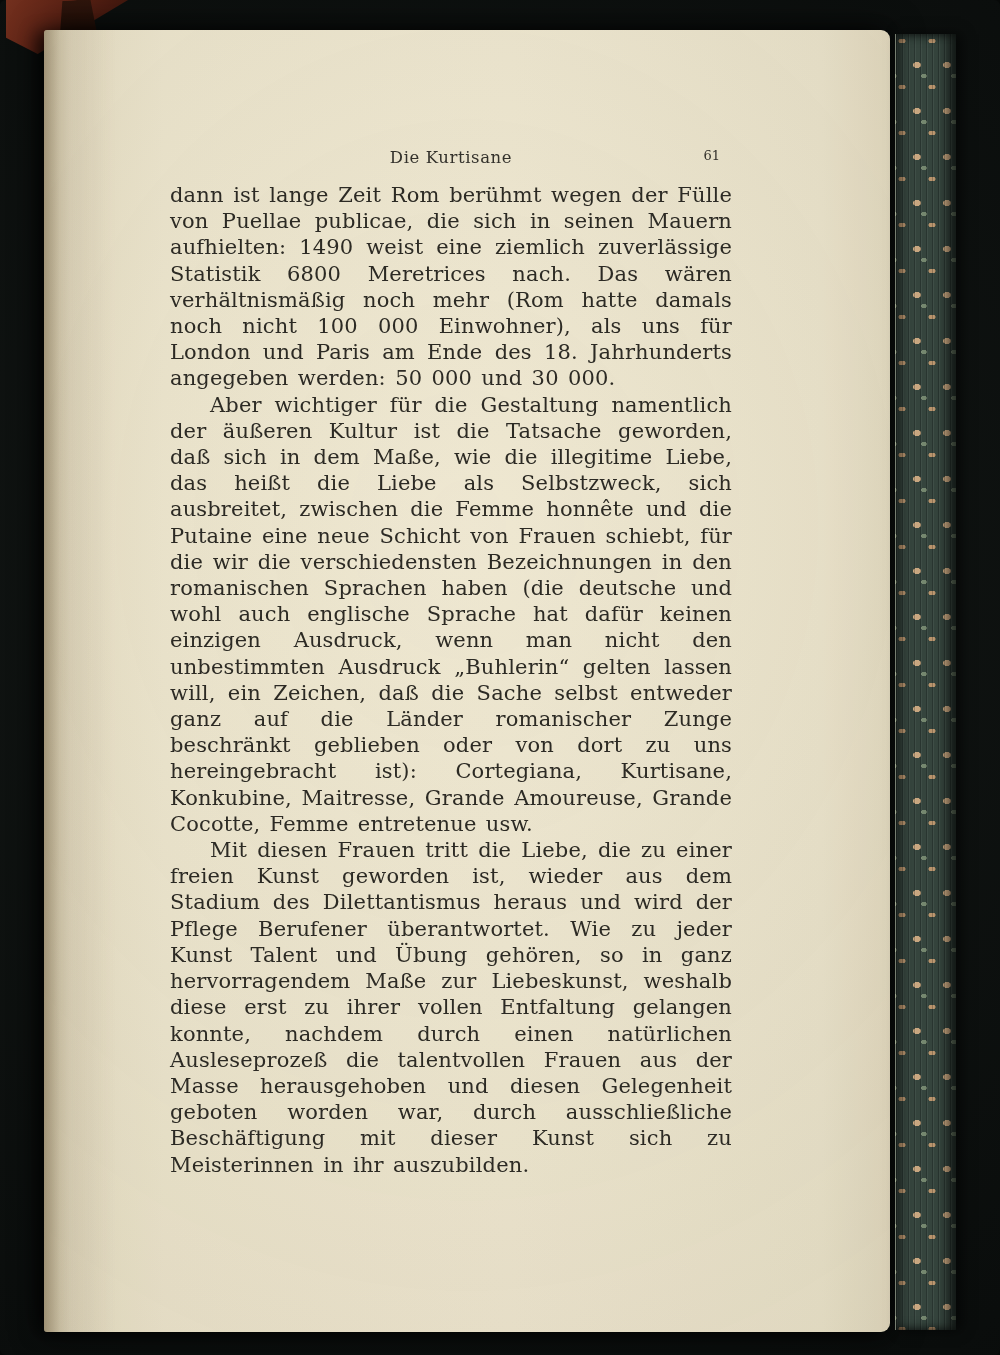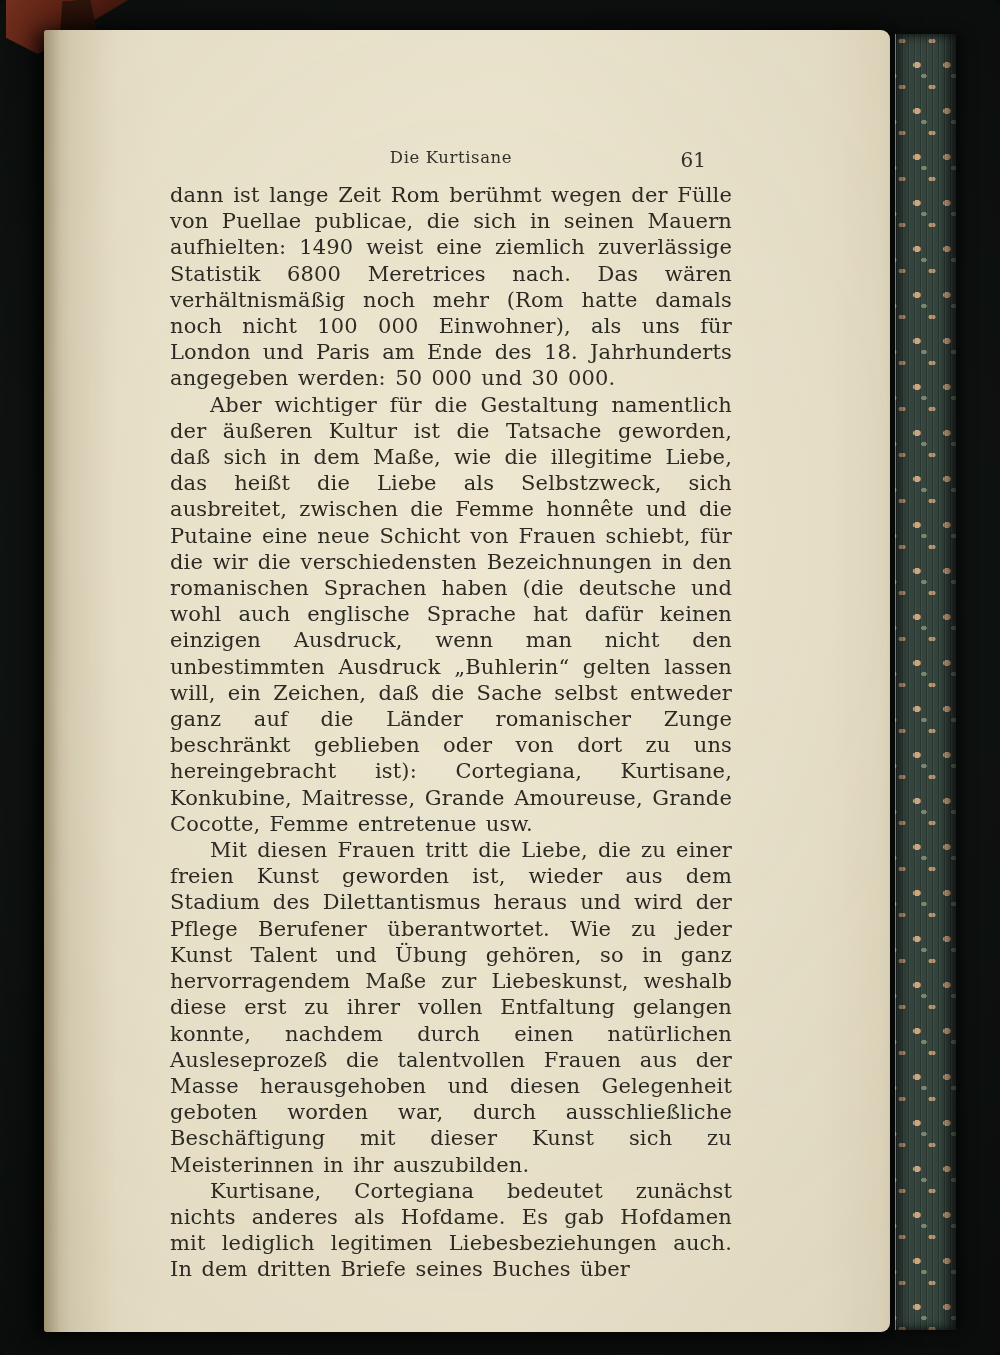--- a/index.html
+++ b/index.html
@@ -74,23 +74,23 @@
     color: #33312b;
   }
   .running-title {
     flex: 1;
     text-align: center;
     font-size: 16.5px;
     letter-spacing: 0.6px;
   }
   .page-number {
     position: absolute;
-    right: 26px;
+    right: 12px;
     top: 0;
-    font-size: 20px;
+    font-size: 13px;
   }
 
   .body-text {
     font-size: 21px;
     line-height: 26.2px;
     color: #2c2a24;
     text-align: justify;
     word-spacing: 2.5px;
     letter-spacing: 0.15px;
   }
@@ -136,21 +136,20 @@
 
       <header class="page-header">
         <span class="running-title">Die Kurtisane</span>
         <span class="page-number">61</span>
       </header>
 
       <div class="body-text">
         <p class="continued">dann ist lange Zeit Rom berühmt wegen der Fülle von Puellae publicae, die sich in seinen Mauern aufhielten: 1490 weist eine ziemlich zuverlässige Statistik 6800 Meretrices nach. Das wären verhältnismäßig noch mehr (Rom hatte damals noch nicht 100 000 Einwohner), als uns für London und Paris am Ende des 18. Jahrhunderts angegeben werden: 50 000 und 30 000.</p>
         <p>Aber wichtiger für die Gestaltung namentlich der äußeren Kultur ist die Tatsache geworden, daß sich in dem Maße, wie die illegitime Liebe, das heißt die Liebe als Selbstzweck, sich ausbreitet, zwischen die Femme honnête und die Putaine eine neue Schicht von Frauen schiebt, für die wir die verschiedensten Bezeichnungen in den romanischen Sprachen haben (die deutsche und wohl auch englische Sprache hat dafür keinen einzigen Ausdruck, wenn man nicht den unbestimmten Ausdruck „Buhlerin“ gelten lassen will, ein Zeichen, daß die Sache selbst entweder ganz auf die Länder romanischer Zunge beschränkt geblieben oder von dort zu uns hereingebracht ist): Cortegiana, Kurtisane, Konkubine, Maitresse, Grande Amoureuse, Grande Cocotte, Femme entretenue usw.</p>
         <p>Mit diesen Frauen tritt die Liebe, die zu einer freien Kunst geworden ist, wieder aus dem Stadium des Dilettantismus heraus und wird der Pflege Berufener überantwortet. Wie zu jeder Kunst Talent und Übung gehören, so in ganz hervorragendem Maße zur Liebeskunst, weshalb diese erst zu ihrer vollen Entfaltung gelangen konnte, nachdem durch einen natürlichen Ausleseprozeß die talentvollen Frauen aus der Masse herausgehoben und diesen Gelegenheit geboten worden war, durch ausschließliche Beschäftigung mit dieser Kunst sich zu Meisterinnen in ihr auszubilden.</p>
-        <p>Kurtisane, Cortegiana bedeutet zunächst nichts anderes als Hofdame. Es gab Hofdamen mit lediglich legitimen Liebesbeziehungen auch. In dem dritten Briefe seines Buches über</p>
       </div>
 
     </div>
   </div>
 
   <div class="fore-edge"></div>
 
 </div>
 
 </body></html>

